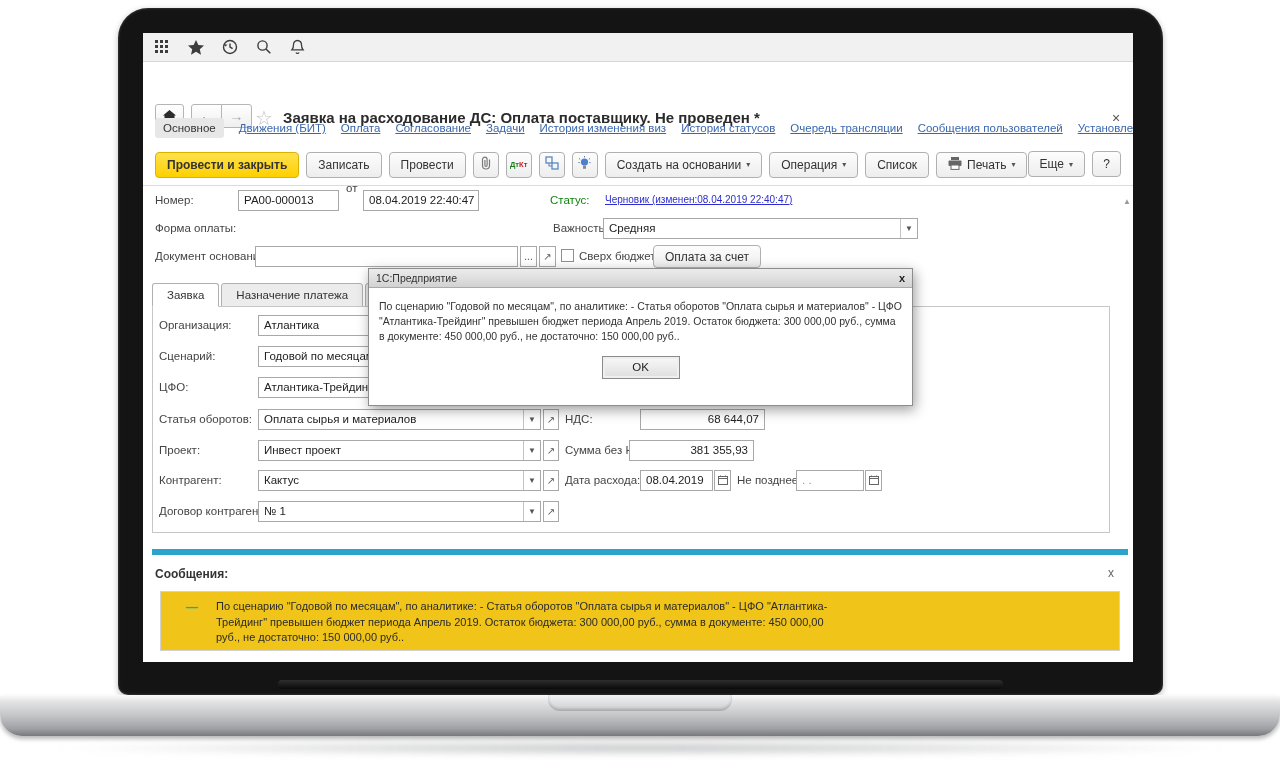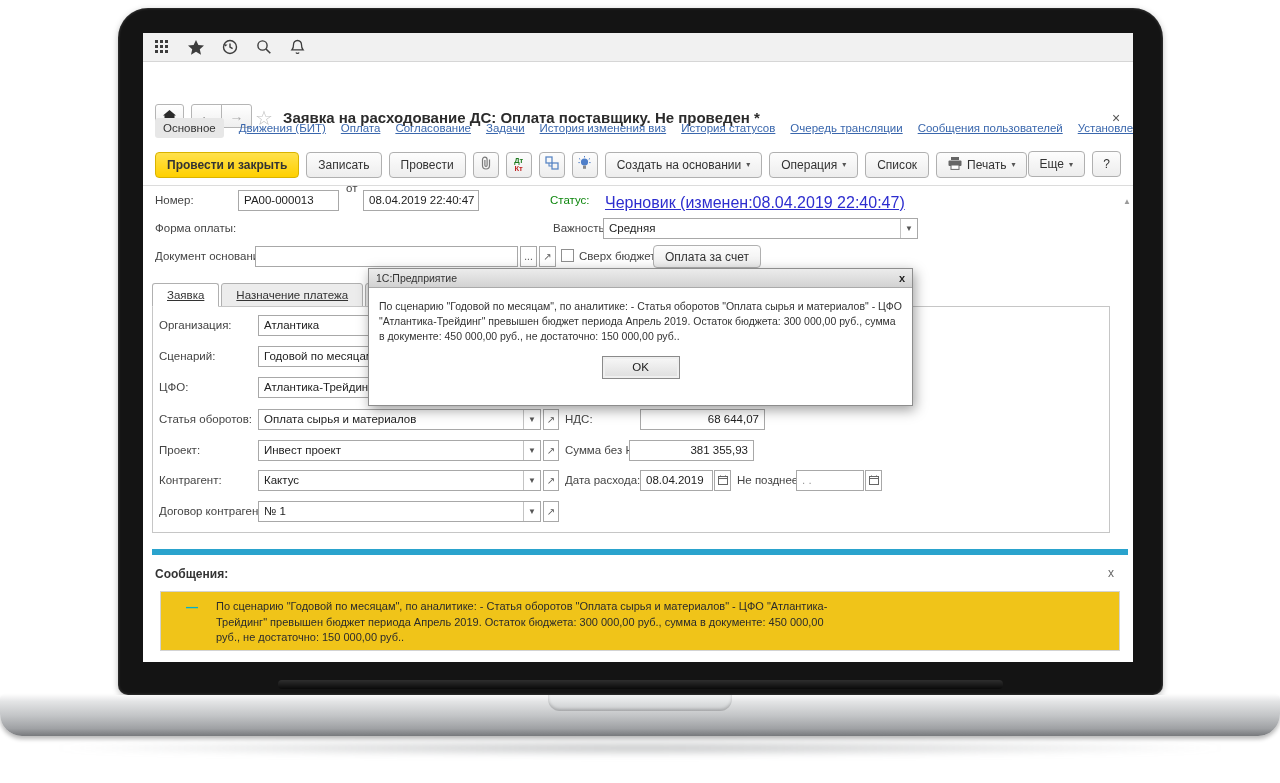--- a/index.html
+++ b/index.html
@@ -59,24 +59,24 @@
 
   .flabel { position:absolute; font-size:11.5px; color:#444; }
   .field { position:absolute; height:21px; background:#fff; border:1px solid #a8a8a8;
            font-size:11.5px; line-height:19px; padding:0 5px; color:#222; white-space:nowrap; overflow:hidden; }
   .field.num { text-align:right; }
   .combo-arrow { position:absolute; right:0; top:0; width:17px; height:19px; border-left:1px solid #c3c3c3;
            display:flex; align-items:center; justify-content:center; font-size:8px; color:#555; background:#fff; }
   .side-btn { position:absolute; height:21px; background:#fff; border:1px solid #a8a8a8;
            display:flex; align-items:center; justify-content:center; font-size:10px; color:#555; }
   .status-label { color:#0d860d; font-size:11.5px; }
-  .status-link { color:#2d2dcf; font-size:16px; text-decoration:underline; cursor:pointer; }
+  .status-link { color:#2d2dcf; font-size:10px; text-decoration:underline; cursor:pointer; }
   .checkbox { position:absolute; width:13px; height:13px; border:1px solid #8f8f8f; background:#fff; }
 
-  .innertabs { position:absolute; left:9px; top:250px; height:16px; display:flex;text-decoration:underline; }
+  .innertabs { position:absolute; left:9px; top:250px; height:16px; display:flex; }
   .itab { height:24px; padding:0 14px; display:flex; align-items:center; font-size:11.5px;
           border:1px solid #b0b0b0; border-radius:3px 3px 0 0; background:#ececec; margin-right:2px; color:#333; }
   .itab.active { background:#fff; border-bottom:1px solid #fff; z-index:3; }
 
   .groupbox { position:absolute; left:9px; top:273px; width:958px; height:227px;
               border:1px solid #c6c6c6; background:#fff; }
 
   .splitter { position:absolute; left:9px; top:516px; width:976px; height:6px; background:#2aa3cd; }
   .msg-header { position:absolute; left:12px; top:534px; font-size:12px; font-weight:bold; color:#333; }
   .msg-close { position:absolute; left:965px; top:533px; font-size:12px; color:#666; cursor:pointer; }
@@ -196,21 +196,21 @@
       <div class="btn">
         <span>Провести</span>
       </div>
       <div class="btn btn-ico">
         <span>
           <svg width="12" height="14" viewBox="0 0 12 14">
               <path d="M9.5 3.5v6a3.5 3.5 0 01-7 0v-6a2.3 2.3 0 014.6 0v5.8a1.1 1.1 0 01-2.2 0V4" fill="none" stroke="#7a7a7a" stroke-width="1.2"></path>
             </svg>
         </span>
       </div>
-      <div class="btn btn-ico" style="flex-direction:column; gap:0; font-size:7.5px; line-height:8px;">
+      <div class="btn btn-ico" style="flex-direction:row; gap:0; font-size:7.5px; line-height:8px;">
         <span style="color:#1d7a1d; font-weight:bold;">Дт</span>
         <span style="color:#c02020; font-weight:bold;">Кт</span>
       </div>
       <div class="btn btn-ico">
         <span>
           <svg width="14" height="14" viewBox="0 0 14 14">
               <rect x="1" y="1" width="6" height="6" fill="none" stroke="#5b87c5" stroke-width="1.3"></rect>
               <rect x="7" y="7" width="6" height="6" fill="none" stroke="#5b87c5" stroke-width="1.3"></rect>
               <path d="M4 7v3h3" fill="none" stroke="#5b87c5" stroke-width="1.1"></path>
             </svg>

